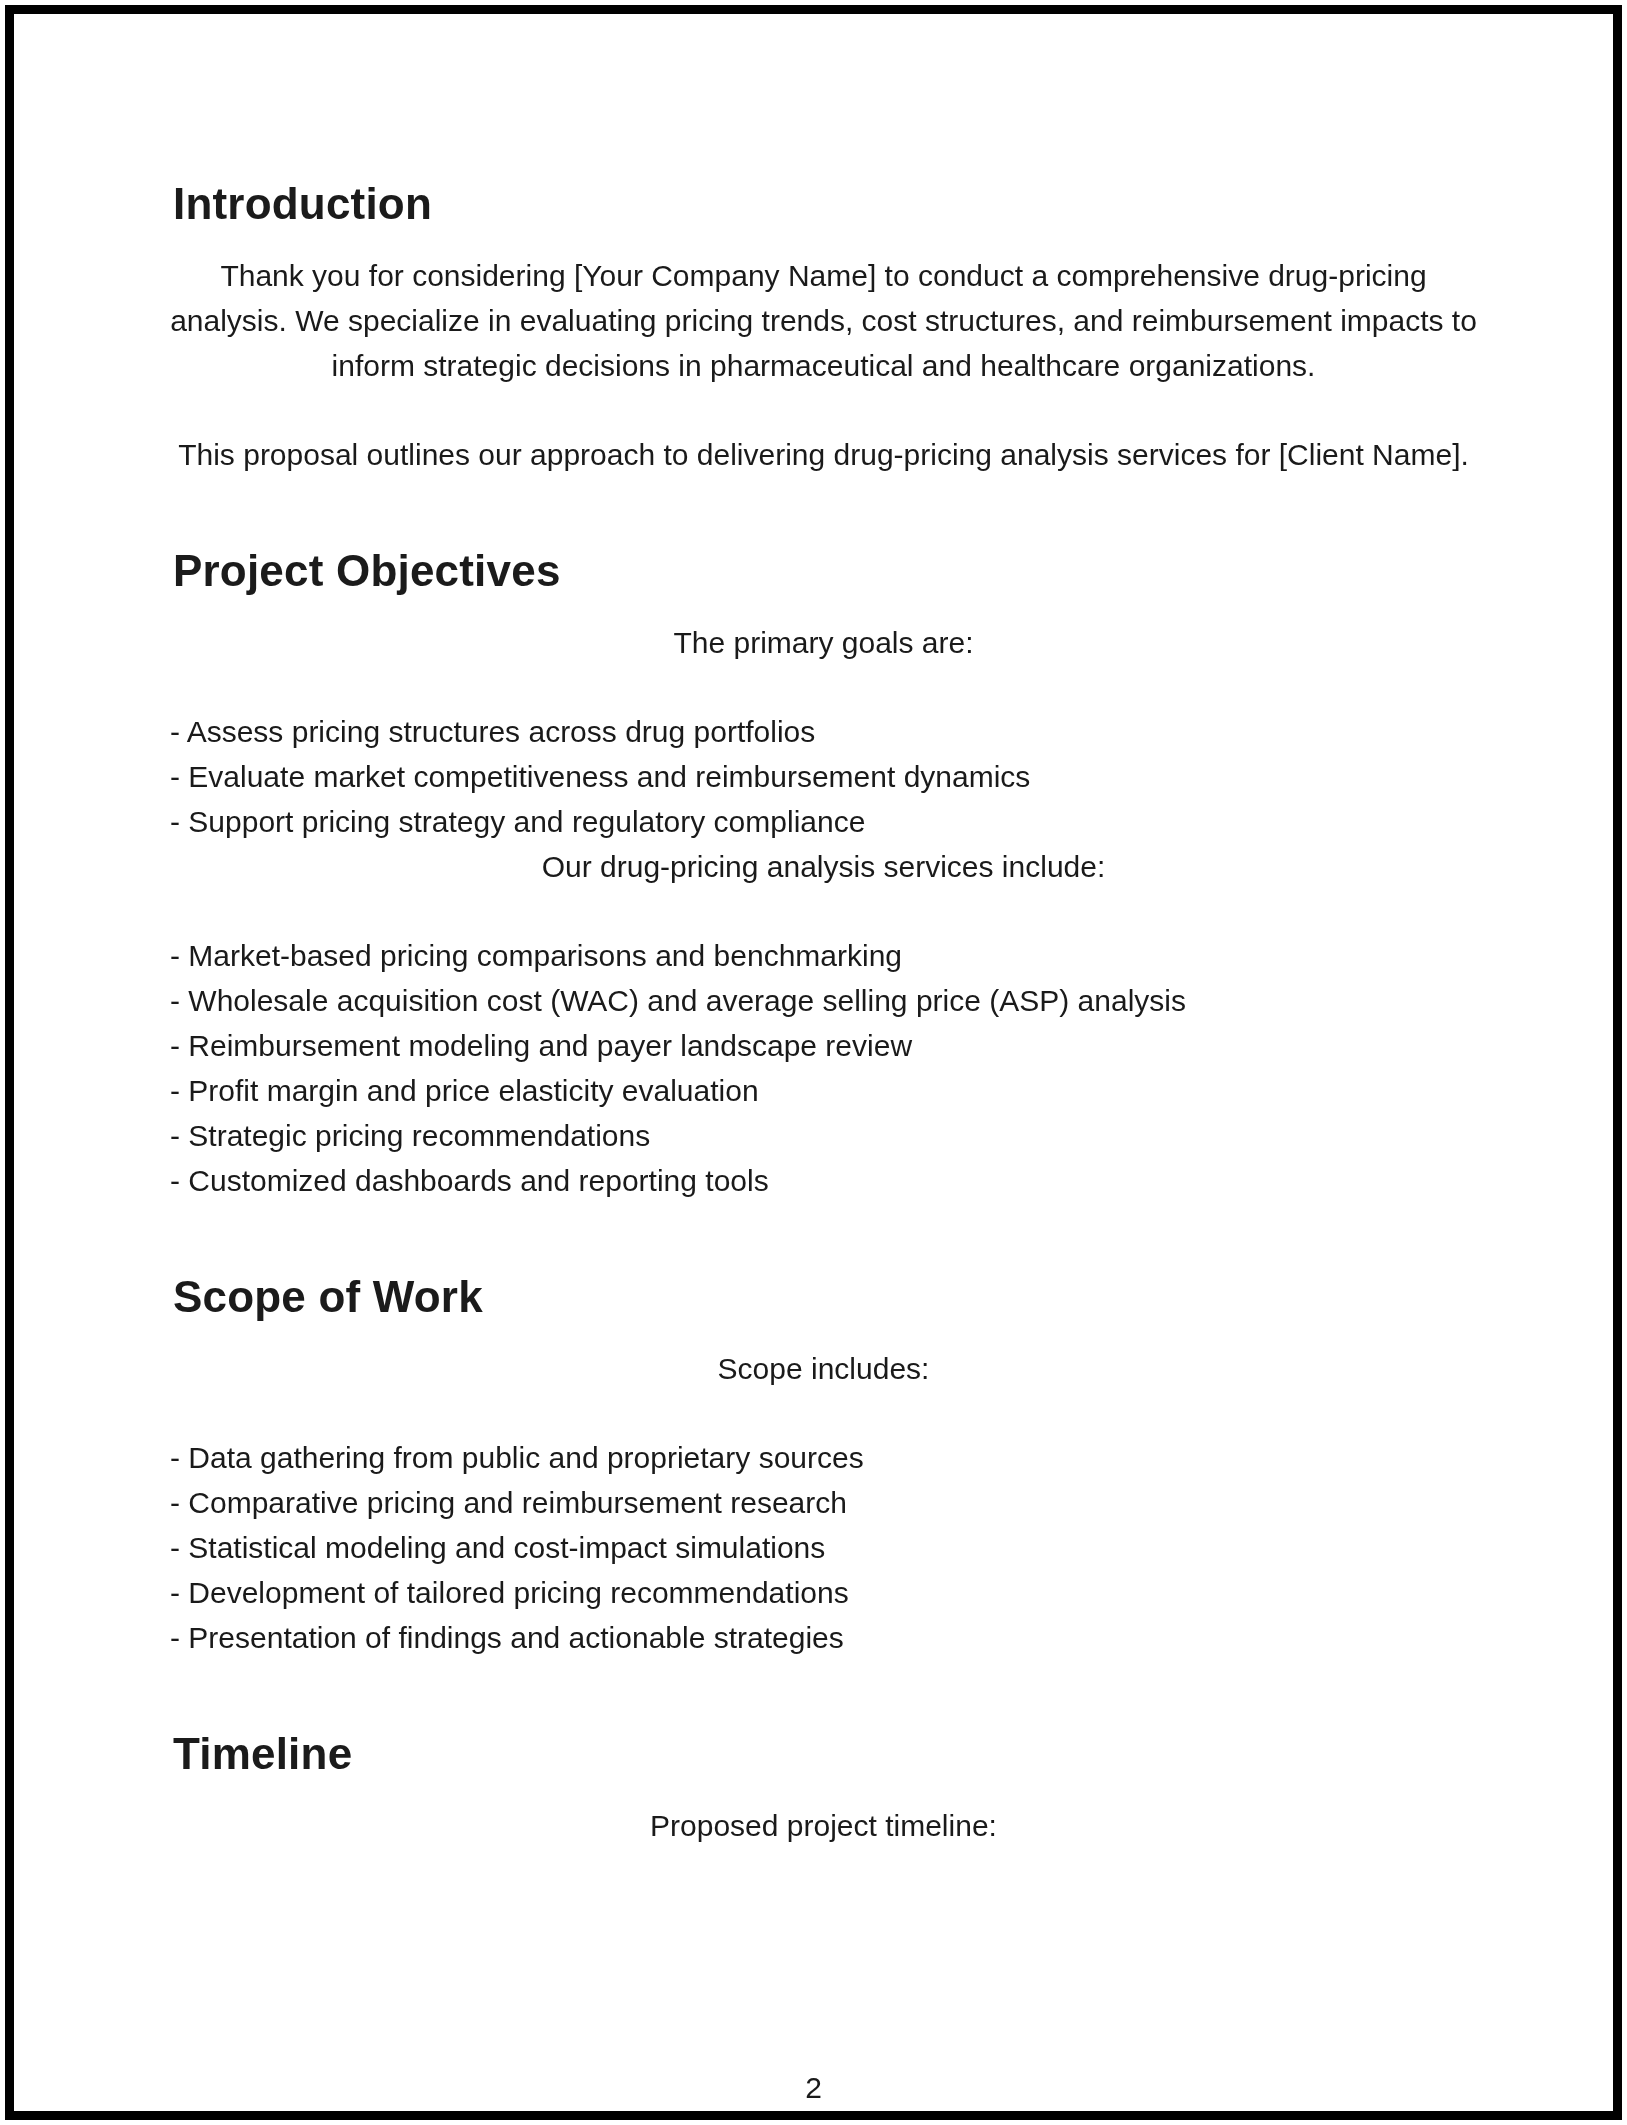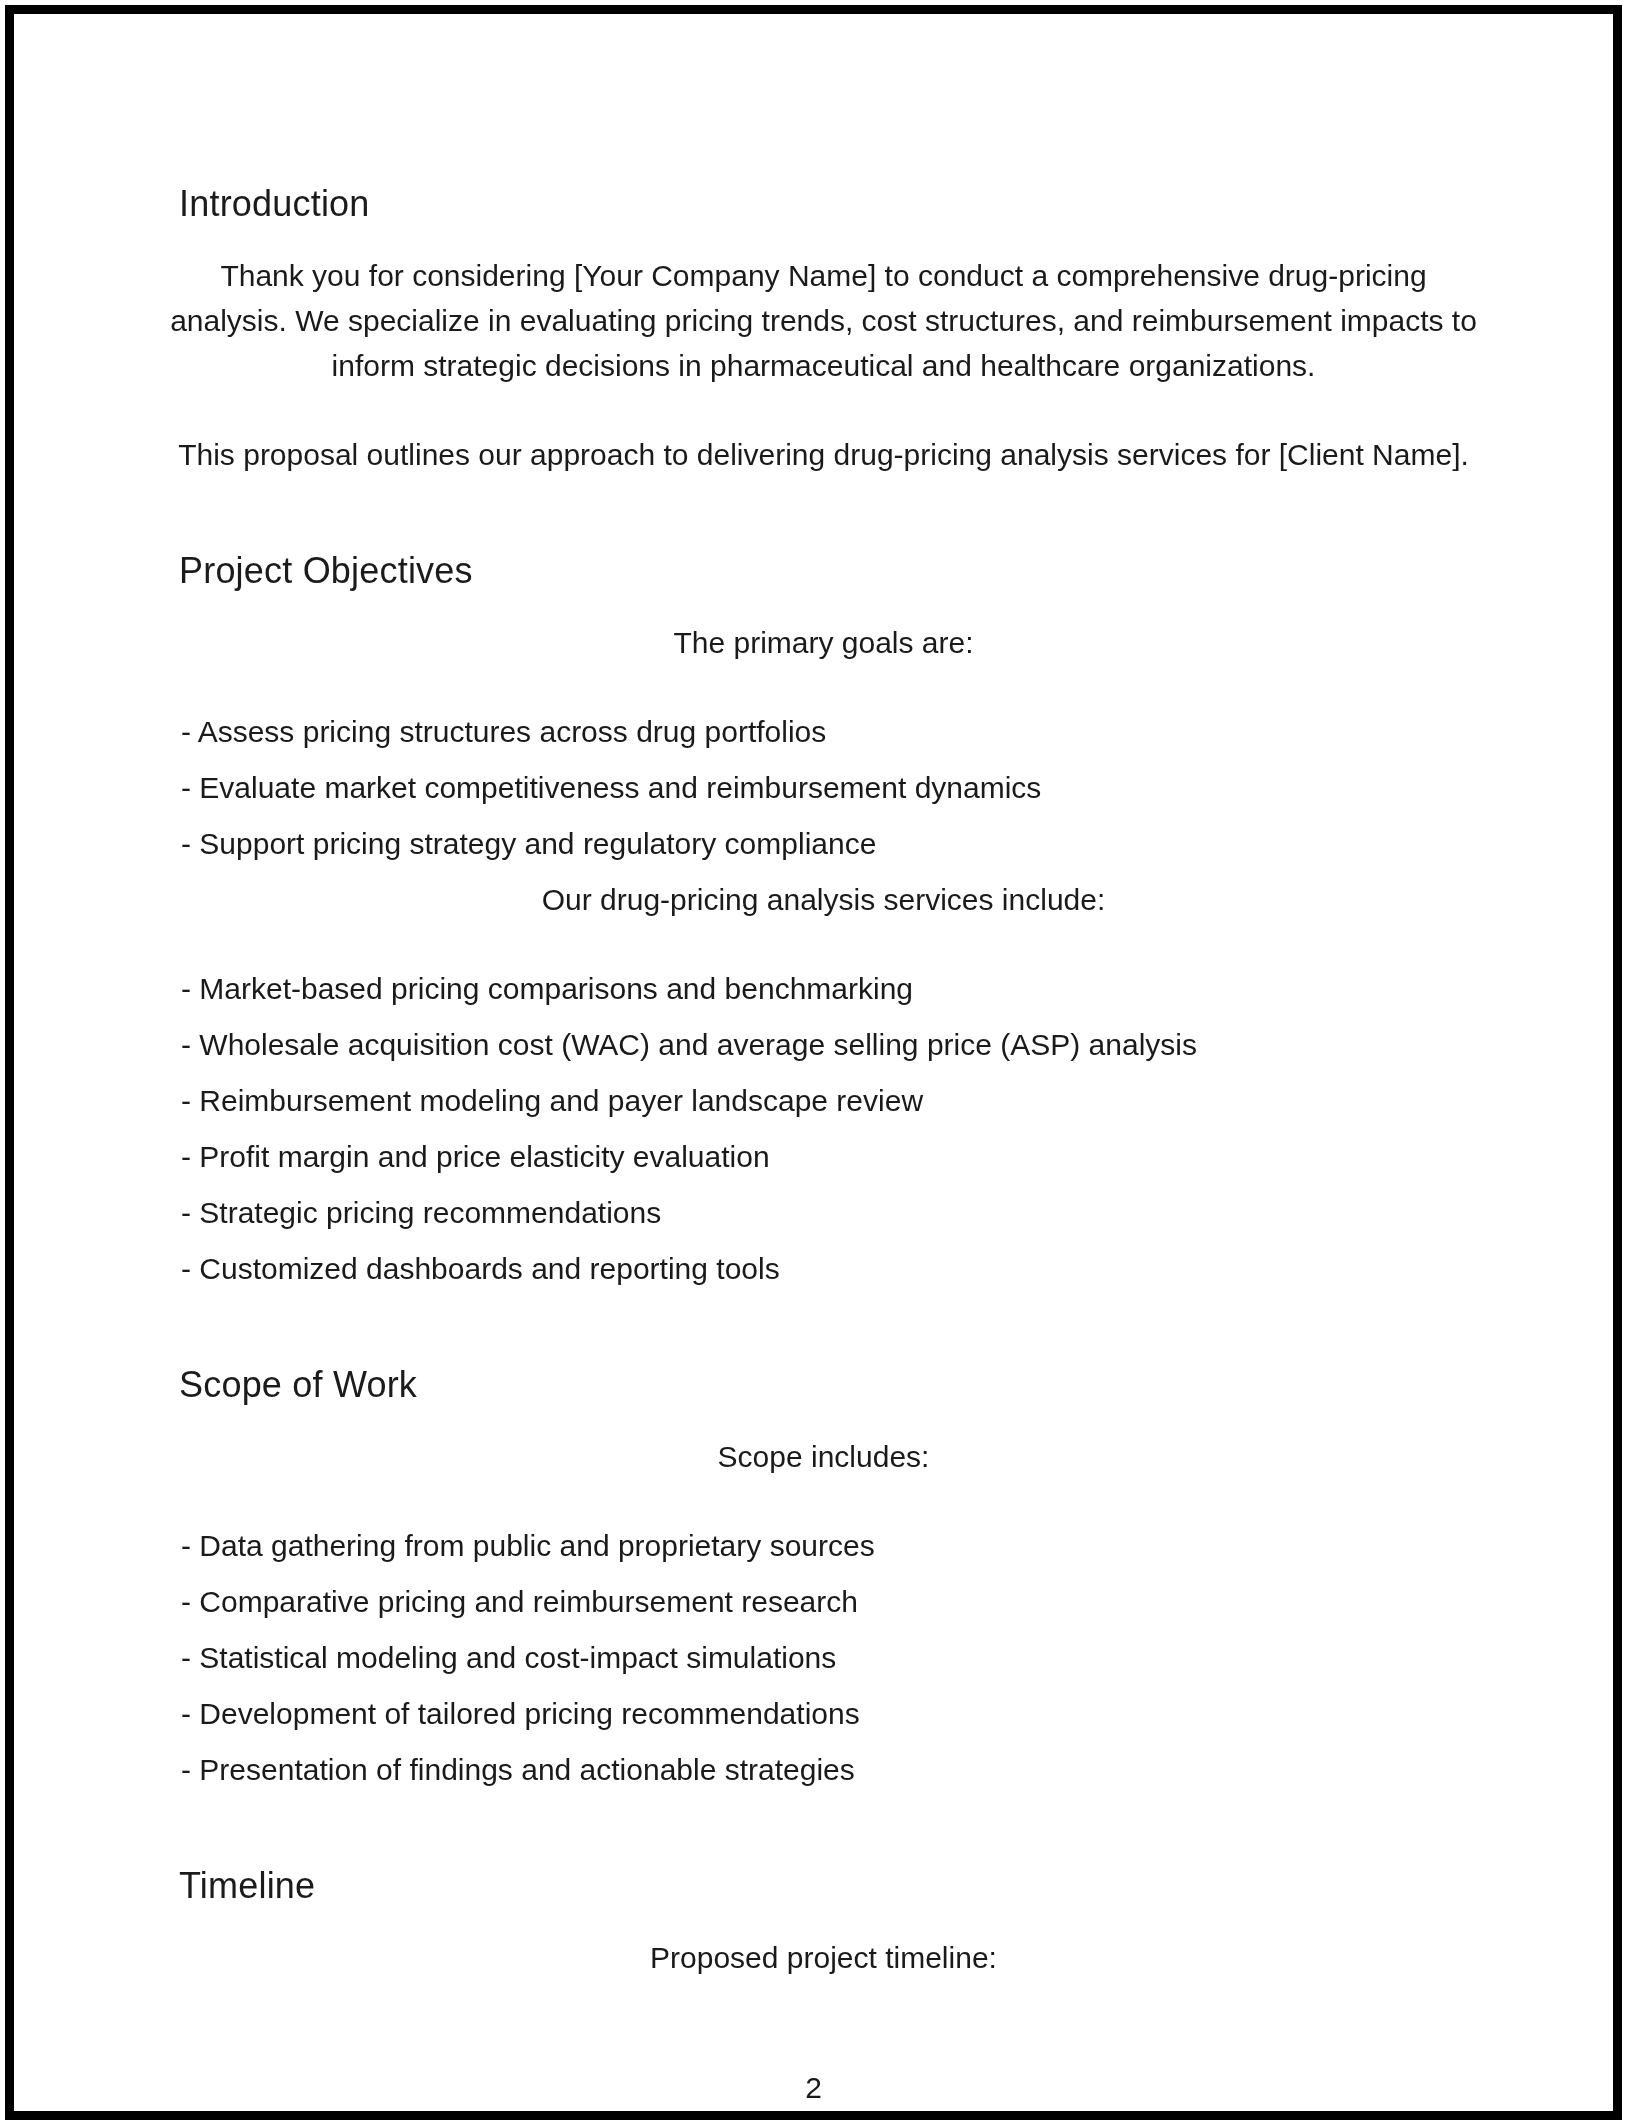--- a/index.html
+++ b/index.html
@@ -22,44 +22,44 @@
     border: 9px solid #000000;
     pointer-events: none;
   }
   .content {
     position: relative;
     box-sizing: border-box;
     padding: 175px 150px 0 170px;
     color: #1a1a1a;
   }
   h1.section-heading {
-    font-size: 36px;
+    font-size: 44px;
     line-height: 58px;
-    font-weight: 400;
+    font-weight: 700;
     color: #1b1b1b;
-    margin: 65px 0 20px 9px;
+    margin: 65px 0 20px 3px;
     letter-spacing: 0.2px;
   }
   section:first-child h1.section-heading {
     margin-top: 0;
   }
   p.body-text {
     font-size: 30px;
     line-height: 45px;
     margin: 0 0 44px 0;
     max-width: 1340px;
     text-align: center;
   }
   .bullet-list {
     margin: 0;
   }
   .bullet-list p.bullet-item {
     font-size: 30px;
     line-height: 45px;
-    margin: 11px;
+    margin: 0;
     max-width: 1340px;
   }
   .page-footer {
     position: absolute;
     left: 0;
     right: 0;
     bottom: 16px;
     text-align: center;
   }
   .page-footer span {

